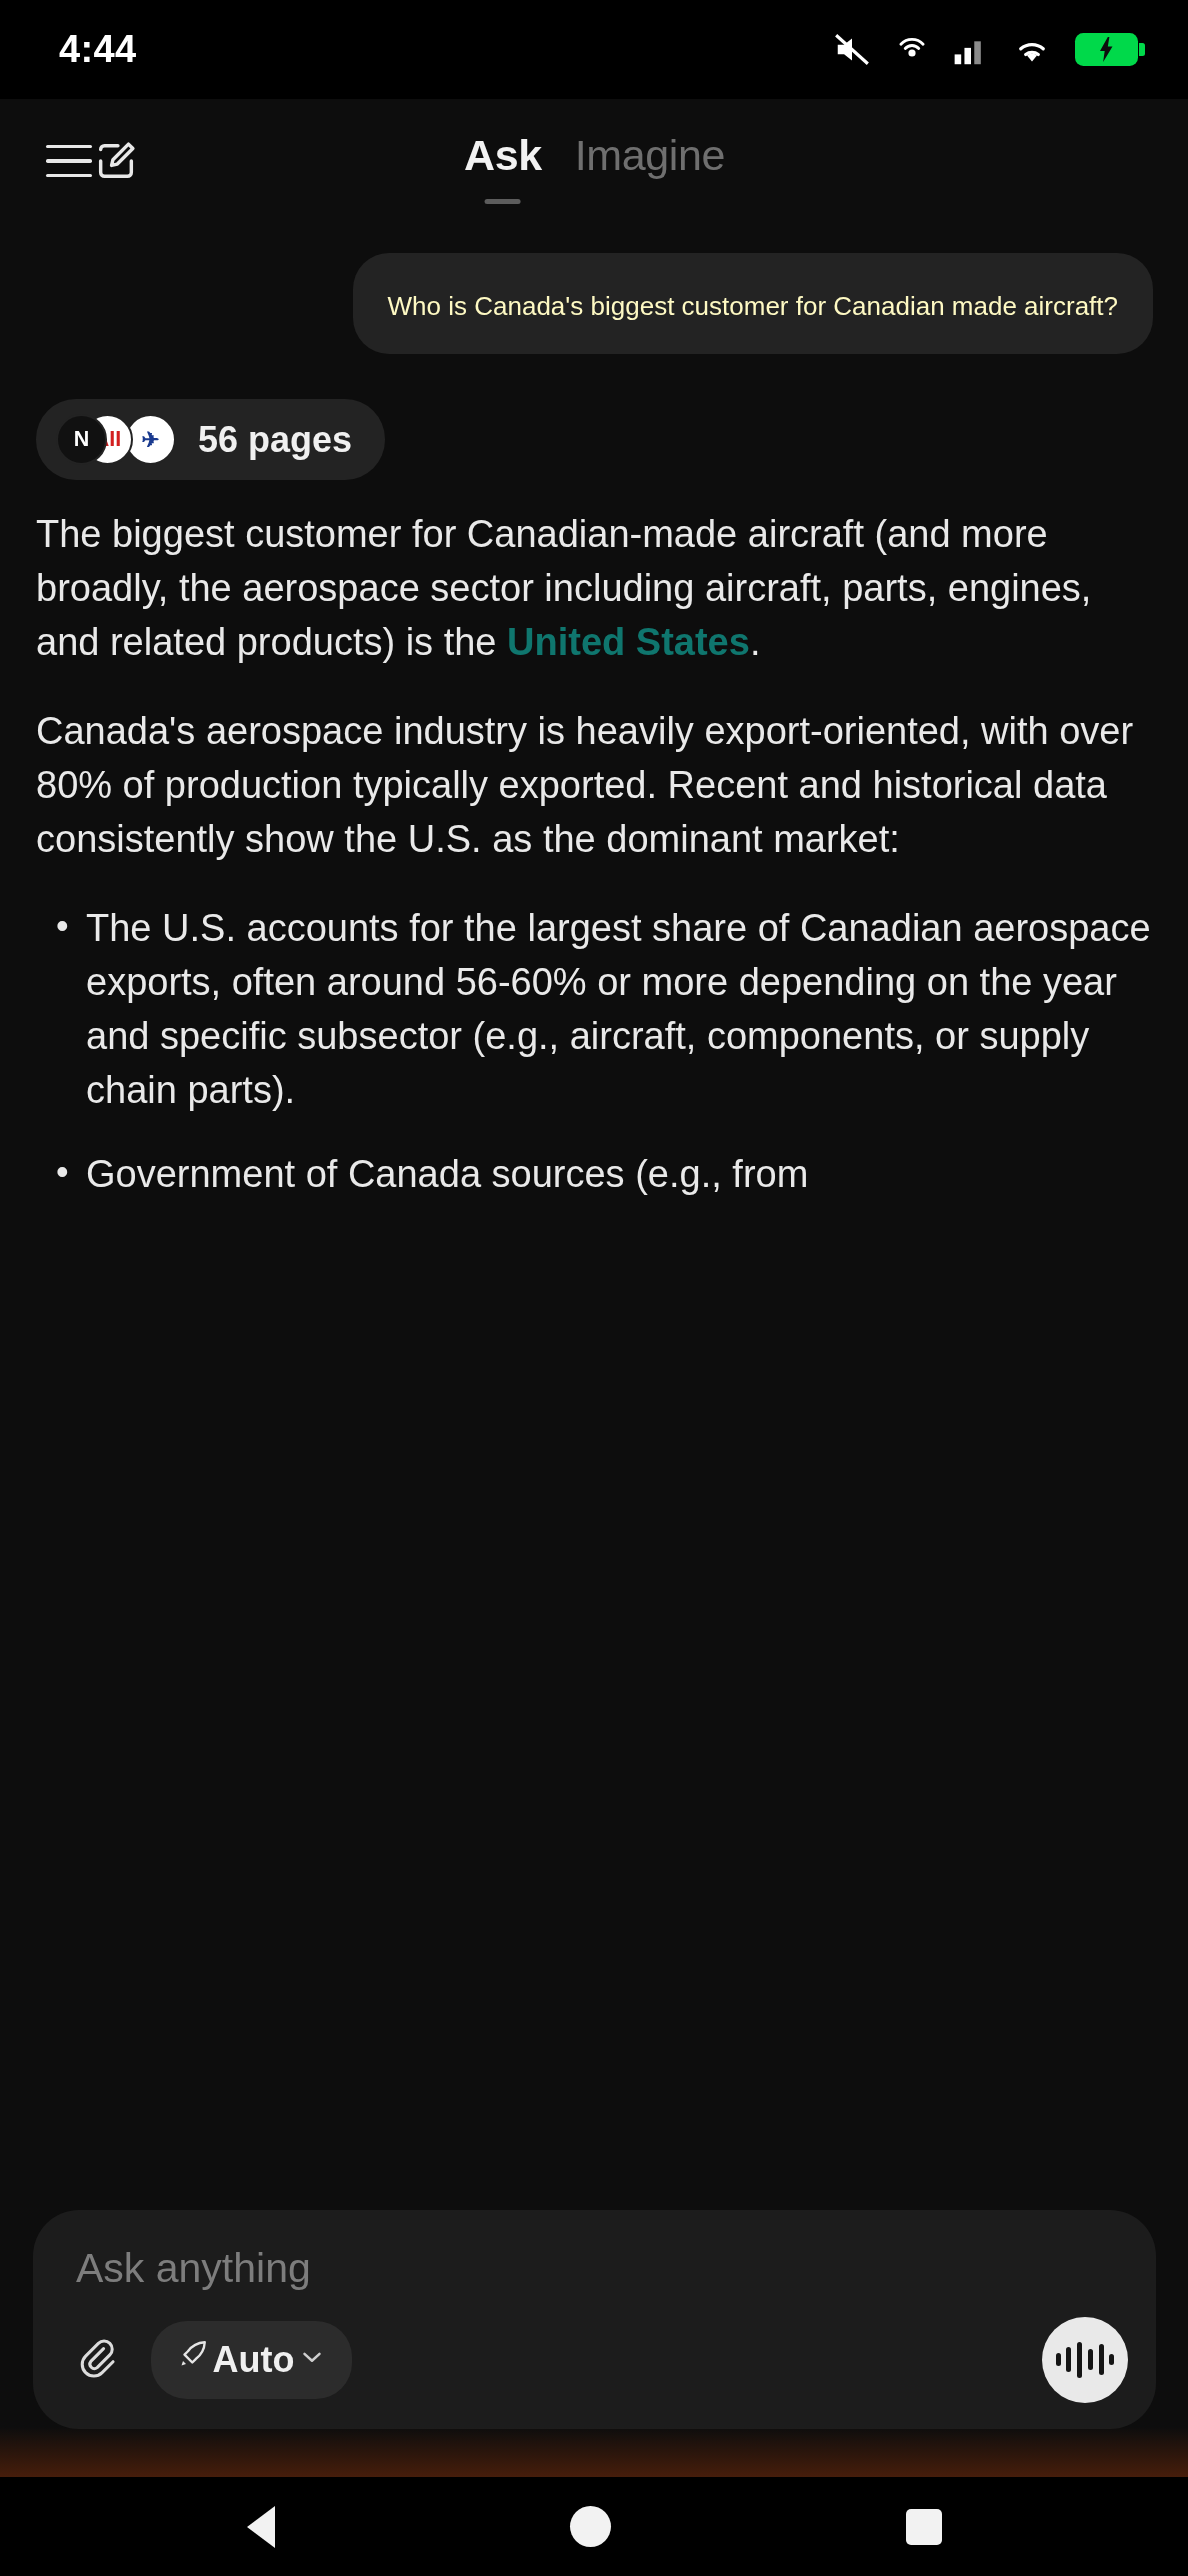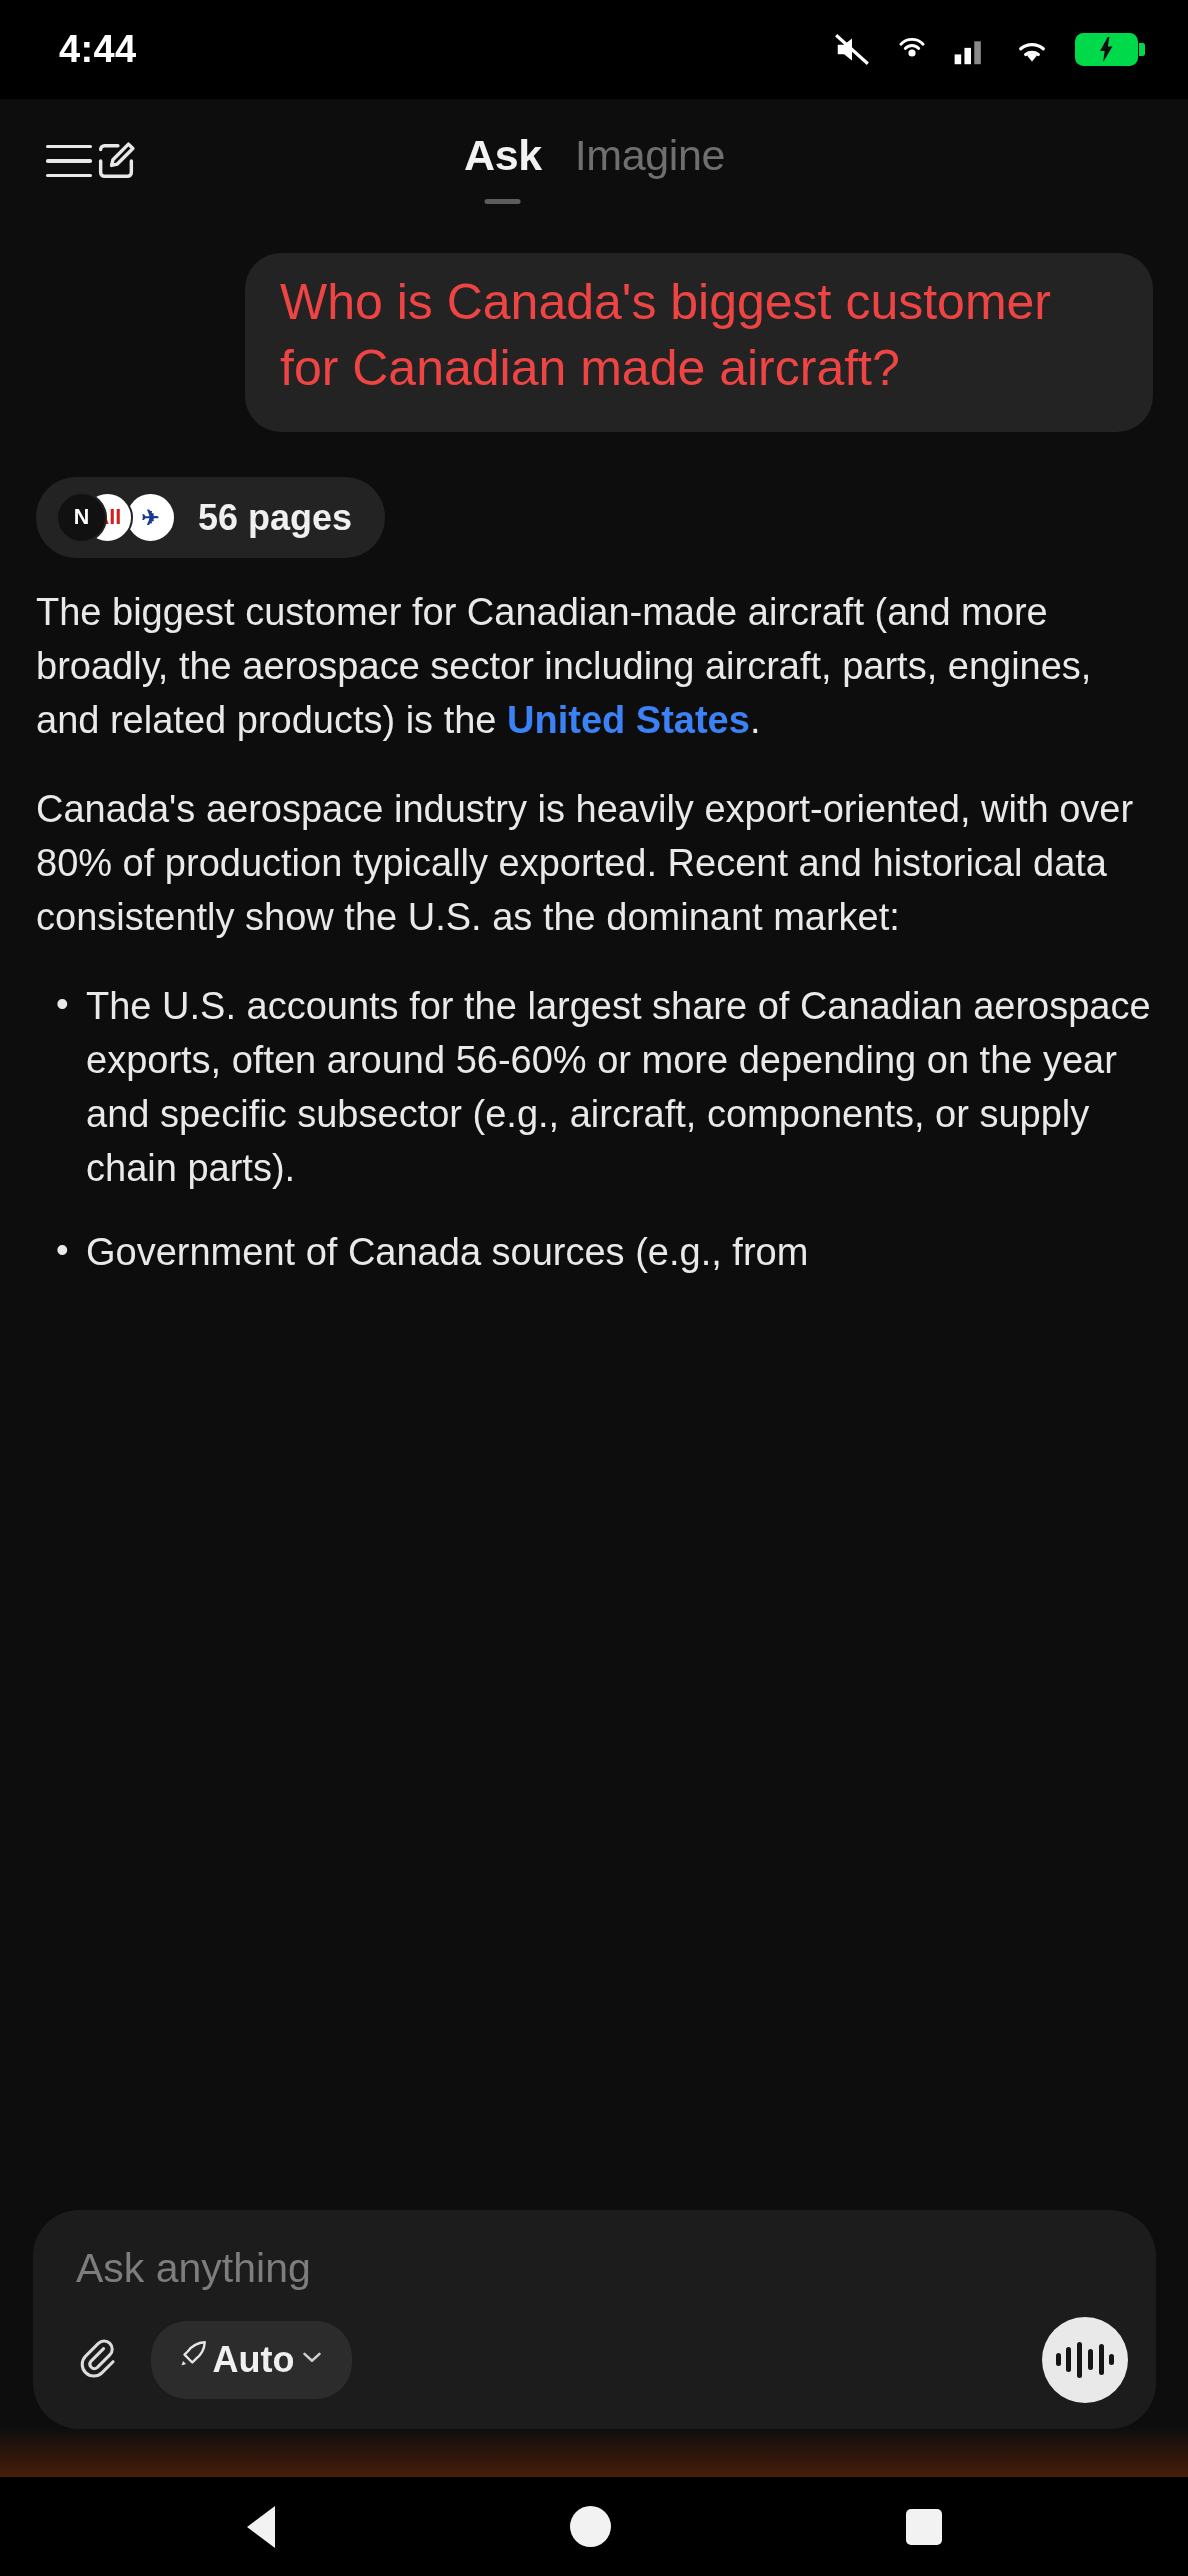--- a/index.html
+++ b/index.html
@@ -140,24 +140,24 @@
     padding: 30px 0 0 0;
   }
   .user-bubble-row {
     display: flex;
     justify-content: flex-end;
     padding: 0 36px 0 36px;
   }
   .user-bubble {
     background: #232323;
     border-radius: 36px;
-    padding: 16px 35px 31px 35px;
+    padding: 36px 35px 31px 35px;
     max-width: 908px;
-    color: #ef4444;
-    font-size: 50px;
+    color: #fef9c3;
+    font-size: 26px;
     line-height: 1.32;
   }
 
   .sources-row {
     padding: 45px 36px 0 36px;
   }
   .sources-chip {
     display: inline-flex;
     align-items: center;
     gap: 18px;
@@ -194,21 +194,21 @@
     font-weight: 600;
   }
 
   .answer {
     padding: 28px 36px 0 36px;
     color: #e9e9e9;
     font-size: 38px;
     line-height: 1.42;
   }
   .answer p { margin-bottom: 35px; }
-  .answer b { font-weight: 700; color: #3b82f6; }
+  .answer b { font-weight: 700; color: #0f766e; }
   .answer ul { list-style: none; padding-left: 15px; }
   .answer li {
     position: relative;
     padding-left: 35px;
     margin-bottom: 30px;
   }
   .answer li:before {
     content: "•";
     position: absolute;
     left: 5px;

